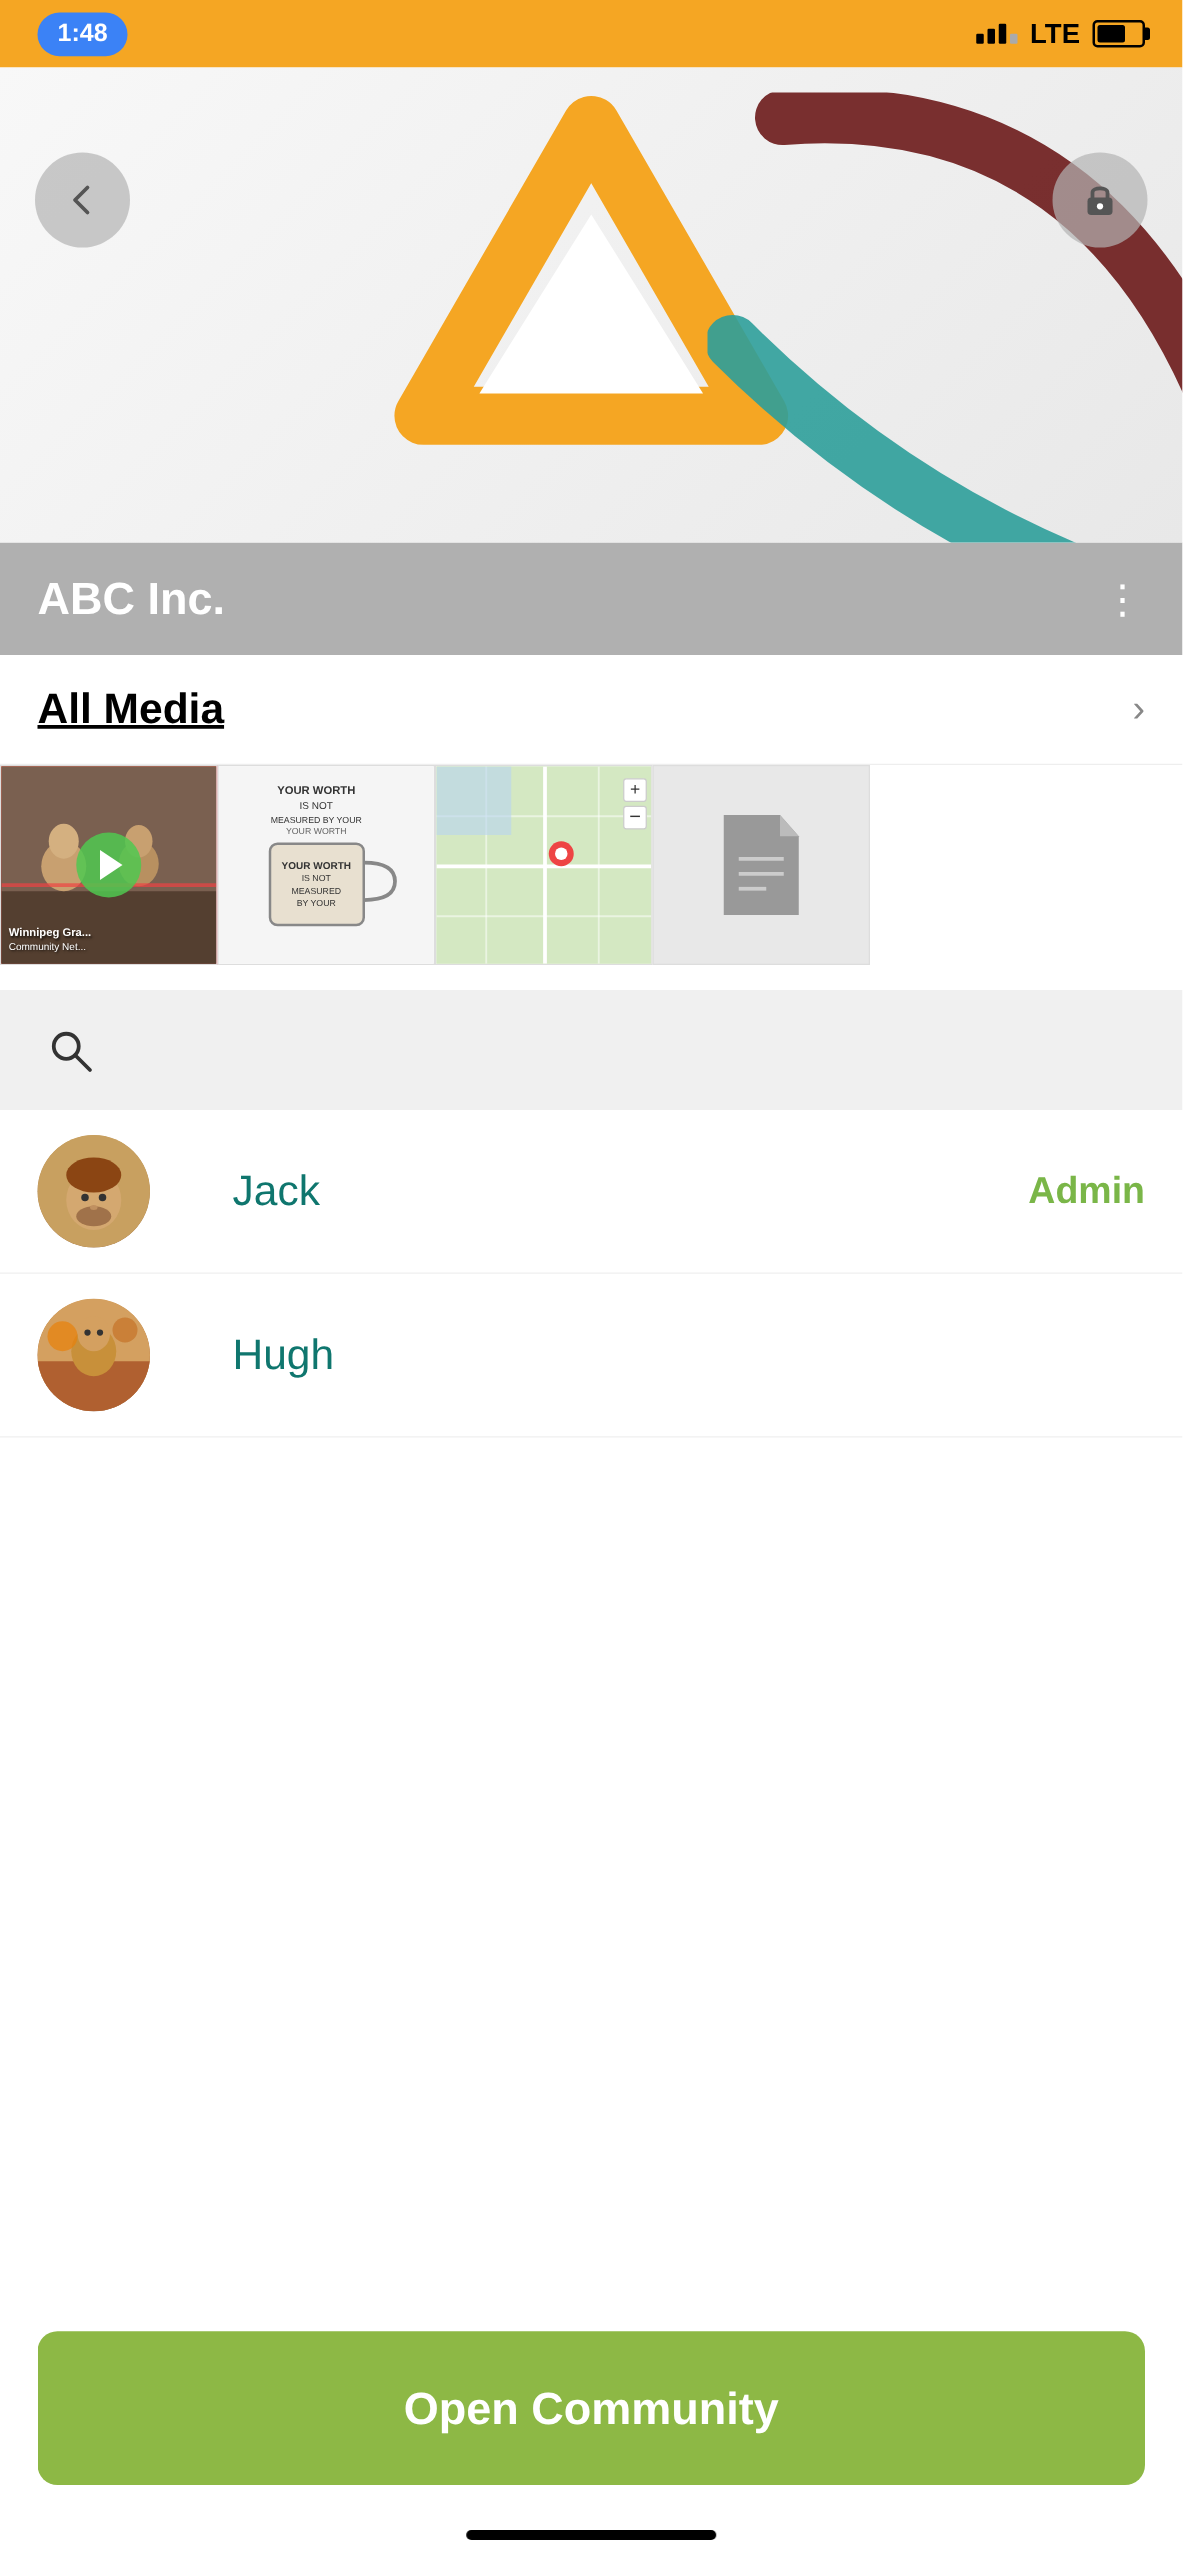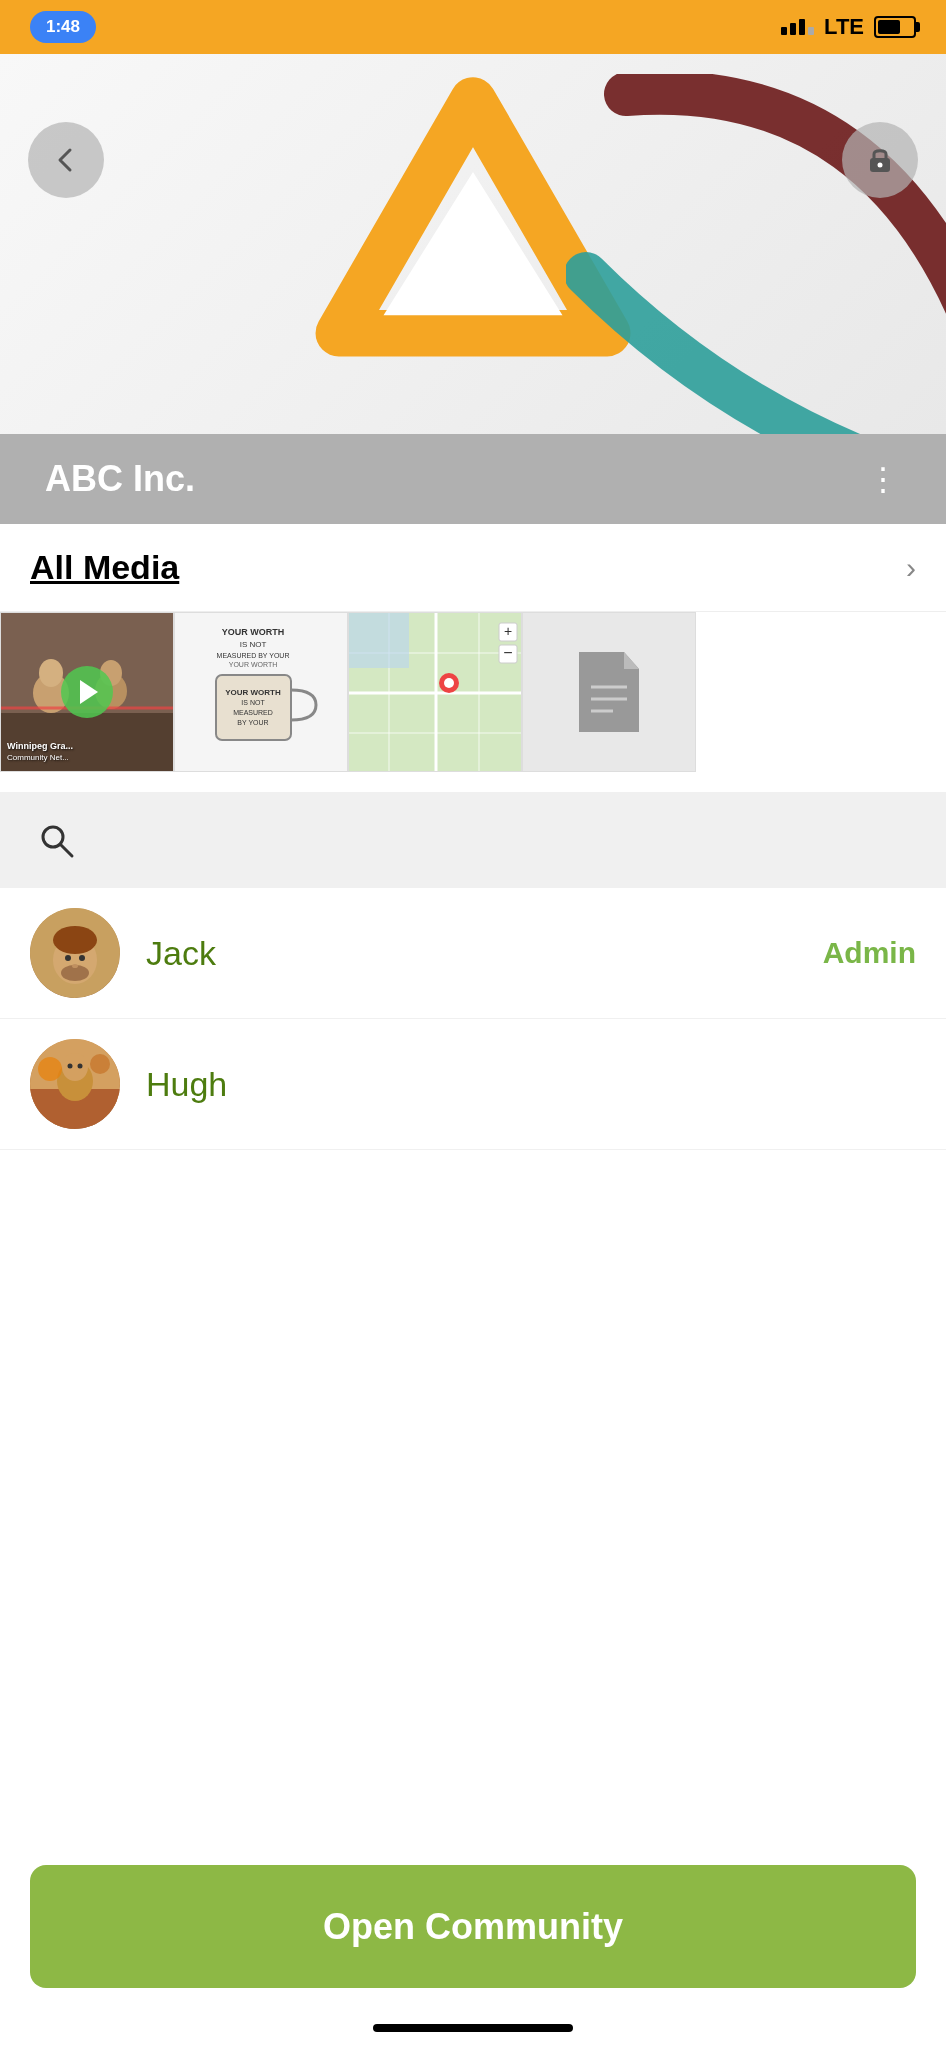--- a/index.html
+++ b/index.html
@@ -17,21 +17,21 @@
       background: #F5A623;
       height: 54px;
       display: flex;
       align-items: center;
       justify-content: space-between;
       padding: 0 30px;
     }
     .status-time {
       background: #3B82F6;
       color: white;
-      font-size: 17px;
+      font-size: 20px;
       font-weight: 600;
       padding: 6px 16px;
       border-radius: 20px;
     }
     .status-right {
       display: flex;
       align-items: center;
       gap: 10px;
     }
     .signal-bars {
@@ -132,21 +132,21 @@
       display: flex;
       align-items: center;
       justify-content: center;
       cursor: pointer;
       z-index: 10;
     }
 
     
     .org-bar {
       background: #B0B0B0;
-      padding: 24px 45px;
+      padding: 24px 30px;
       display: flex;
       align-items: center;
       justify-content: space-between;
     }
     .org-title {
       color: white;
       font-size: 36px;
       font-weight: 600;
     }
     .org-more {
@@ -298,22 +298,23 @@
     .member-avatar {
       width: 90px;
       height: 90px;
       border-radius: 50%;
       overflow: hidden;
       flex-shrink: 0;
     }
     .member-name {
       font-size: 34px;
       font-weight: 500;
-      color: #4d7c0f;
+      color: #0f766e;
       flex: 1;
+      margin-left: 40px;
     }
     .member-role {
       font-size: 30px;
       font-weight: 600;
       color: #7AB648;
     }
 
     
     .avatar-jack {
       background: linear-gradient(180deg, #c8a060 0%, #a07040 100%);

